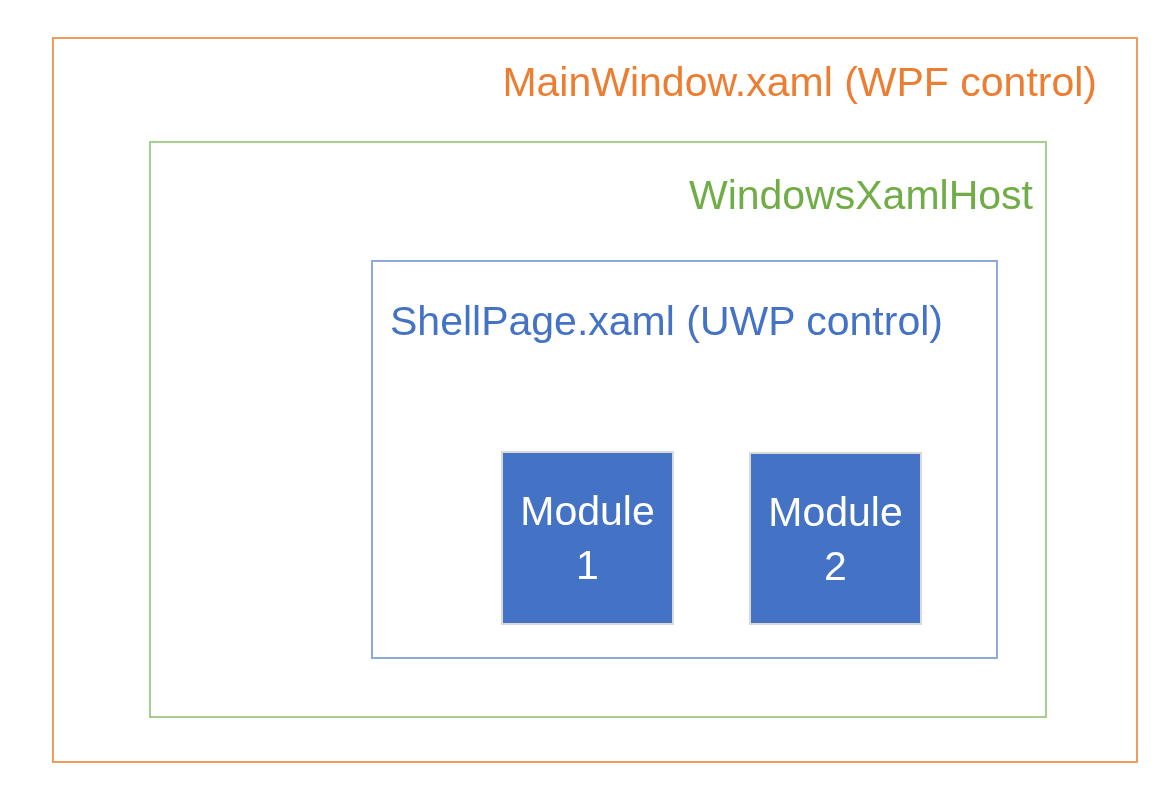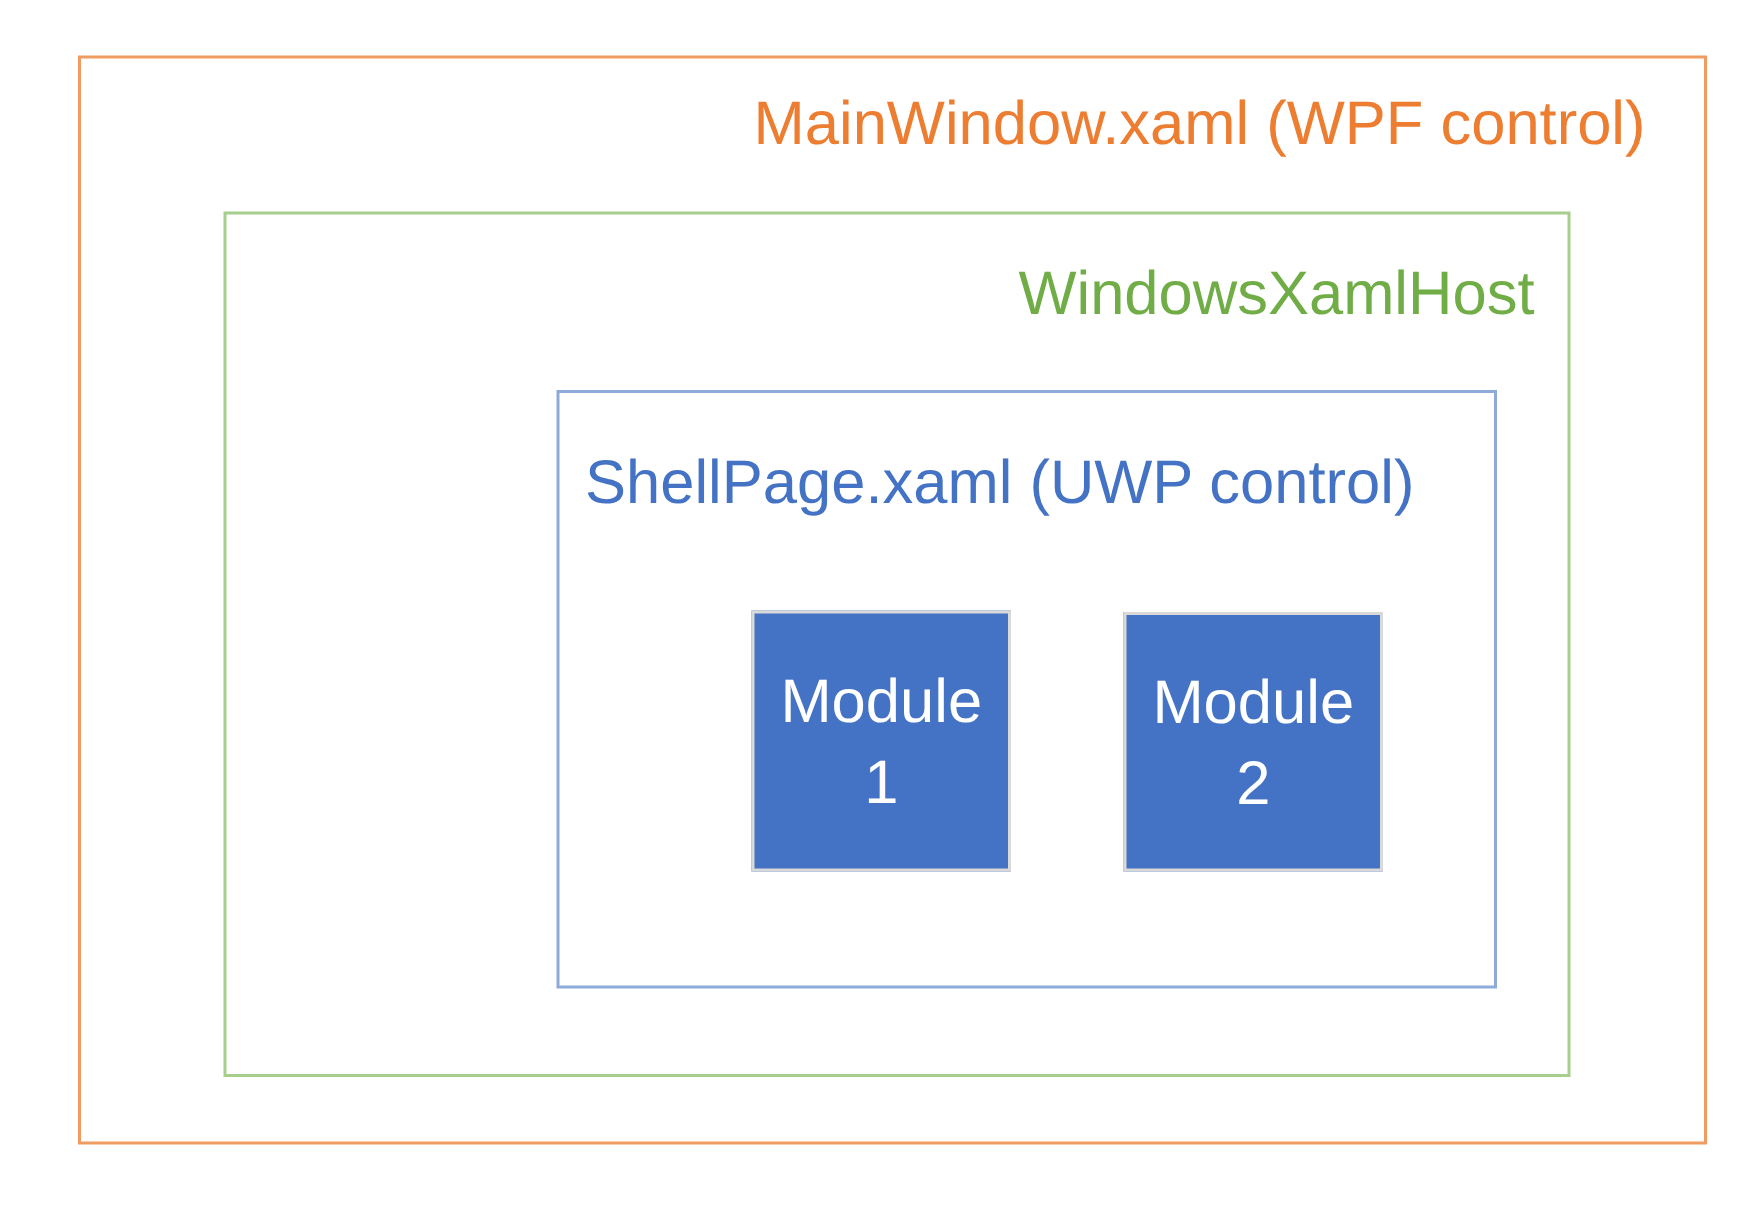--- a/index.html
+++ b/index.html
@@ -36,21 +36,21 @@
   }
   #label-outer {
     top: 20px; right: 39px;
     text-align: right;
   }
   #box-host {
     left: 95px; top: 102px;
     width: 898px; height: 577px;
   }
   #label-host {
-    top: 29px; right: 22px;
+    top: 29px; right: 12px;
     margin-left: 28px;
   }
   #box-shell {
     left: 220px; top: 117px;
     width: 627px; height: 399px;
   }
   #label-shell {
     top: 36px; left: 17px;
     text-align: left;
   }
@@ -58,20 +58,21 @@
     position: absolute;
     box-sizing: border-box;
     border: 2px solid;
     display: flex;
     flex-direction: column;
     align-items: center;
     justify-content: center;
     text-align: center;
     font-size: 41px;
     line-height: 54px;
+    margin-top: 44px;
   }
   #module-1 {
     left: 128px; top: 145px;
     width: 173px; height: 174px;
   }
   #module-2 {
     left: 376px; top: 146px;
     width: 173px; height: 173px;
   }
 </style>

